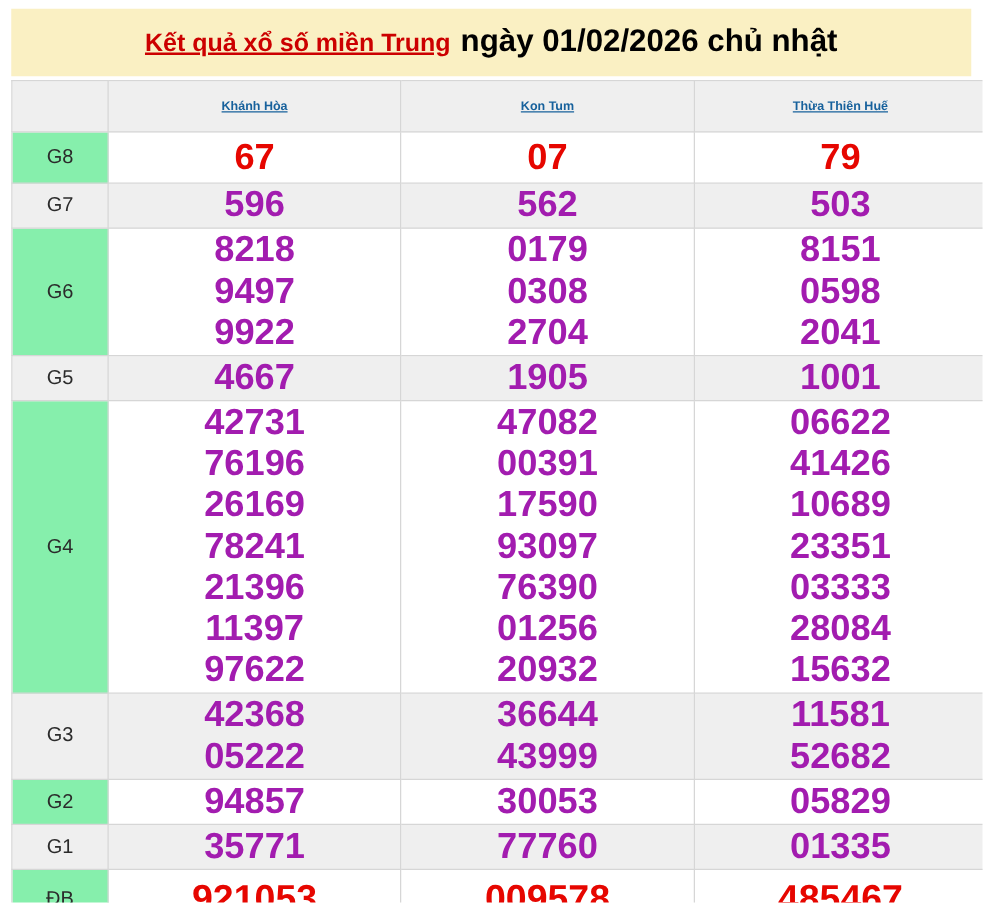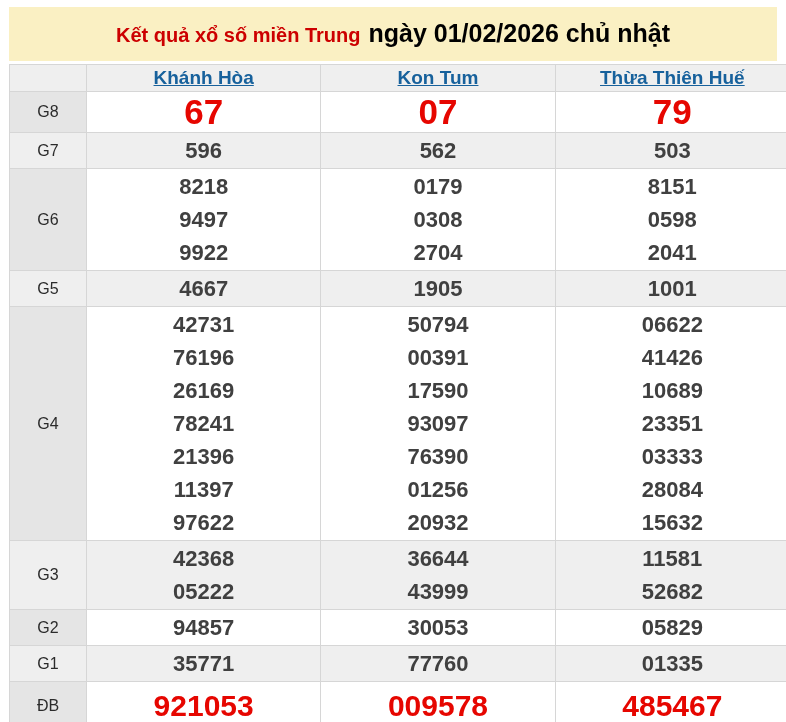--- a/index.html
+++ b/index.html
@@ -21,70 +21,71 @@
     background:var(--banner-bg);
     margin:7px 9px 3px 9px;
     padding:12px 0 13px 0;
     text-align:center;
     white-space:nowrap;
   }
   .banner .title-link{
     color:var(--link-red);
     font-size:20px;
     font-weight:bold;
+    text-decoration:underline;
     cursor:pointer;
   }
   .banner .date-text{
     color:#000000;
     font-size:25px;
     font-weight:bold;
     margin-left:8px;
   }
   table.results{
     border-collapse:collapse;
     margin-left:9px;
     width:781px;
     table-layout:fixed;
   }
   table.results th, table.results td{
     border:1px solid var(--border);
   }
   thead th{
     background:var(--stripe);
-    height:27px;
-    font-size:19px;
+    height:41px;
+    font-size:10px;
     padding:2px 5px;
   }
   thead th a{
     color:var(--link-blue);
     font-weight:bold;
     text-decoration:underline;
     cursor:pointer;
   }
   col.label-col{width:77px;}
   td.prize-label{
     text-align:center;
     font-size:16px;
     color:#2b2b2b;
     font-weight:400;
-    background:#e5e5e5;
+    background:#86efac;
   }
   td.vals{
     text-align:center;
     font-weight:bold;
-    font-size:22px;
-    color:#404040;
+    font-size:29px;
+    color:#a21caf;
     background:#fff;
     padding:1px 0;
   }
   td.vals div{line-height:33px;}
   tr.striped td{background:var(--stripe);}
   tr.style-red td.vals{
     color:var(--number-red);
-    font-size:35px;
+    font-size:29px;
   }
   tr.style-red td.vals div{line-height:38px;}
   tr.style-red-large td.vals{
     color:var(--number-red);
     font-size:30px;
   }
   tr.style-red-large td.vals div{line-height:45px;}
 </style>
 </head>
 <body>
@@ -168,21 +169,21 @@
         <td class="vals">
           <div>42731</div>
           <div>76196</div>
           <div>26169</div>
           <div>78241</div>
           <div>21396</div>
           <div>11397</div>
           <div>97622</div>
         </td>
         <td class="vals">
-          <div>50794</div>
+          <div>47082</div>
           <div>00391</div>
           <div>17590</div>
           <div>93097</div>
           <div>76390</div>
           <div>01256</div>
           <div>20932</div>
         </td>
         <td class="vals">
           <div>06622</div>
           <div>41426</div>

